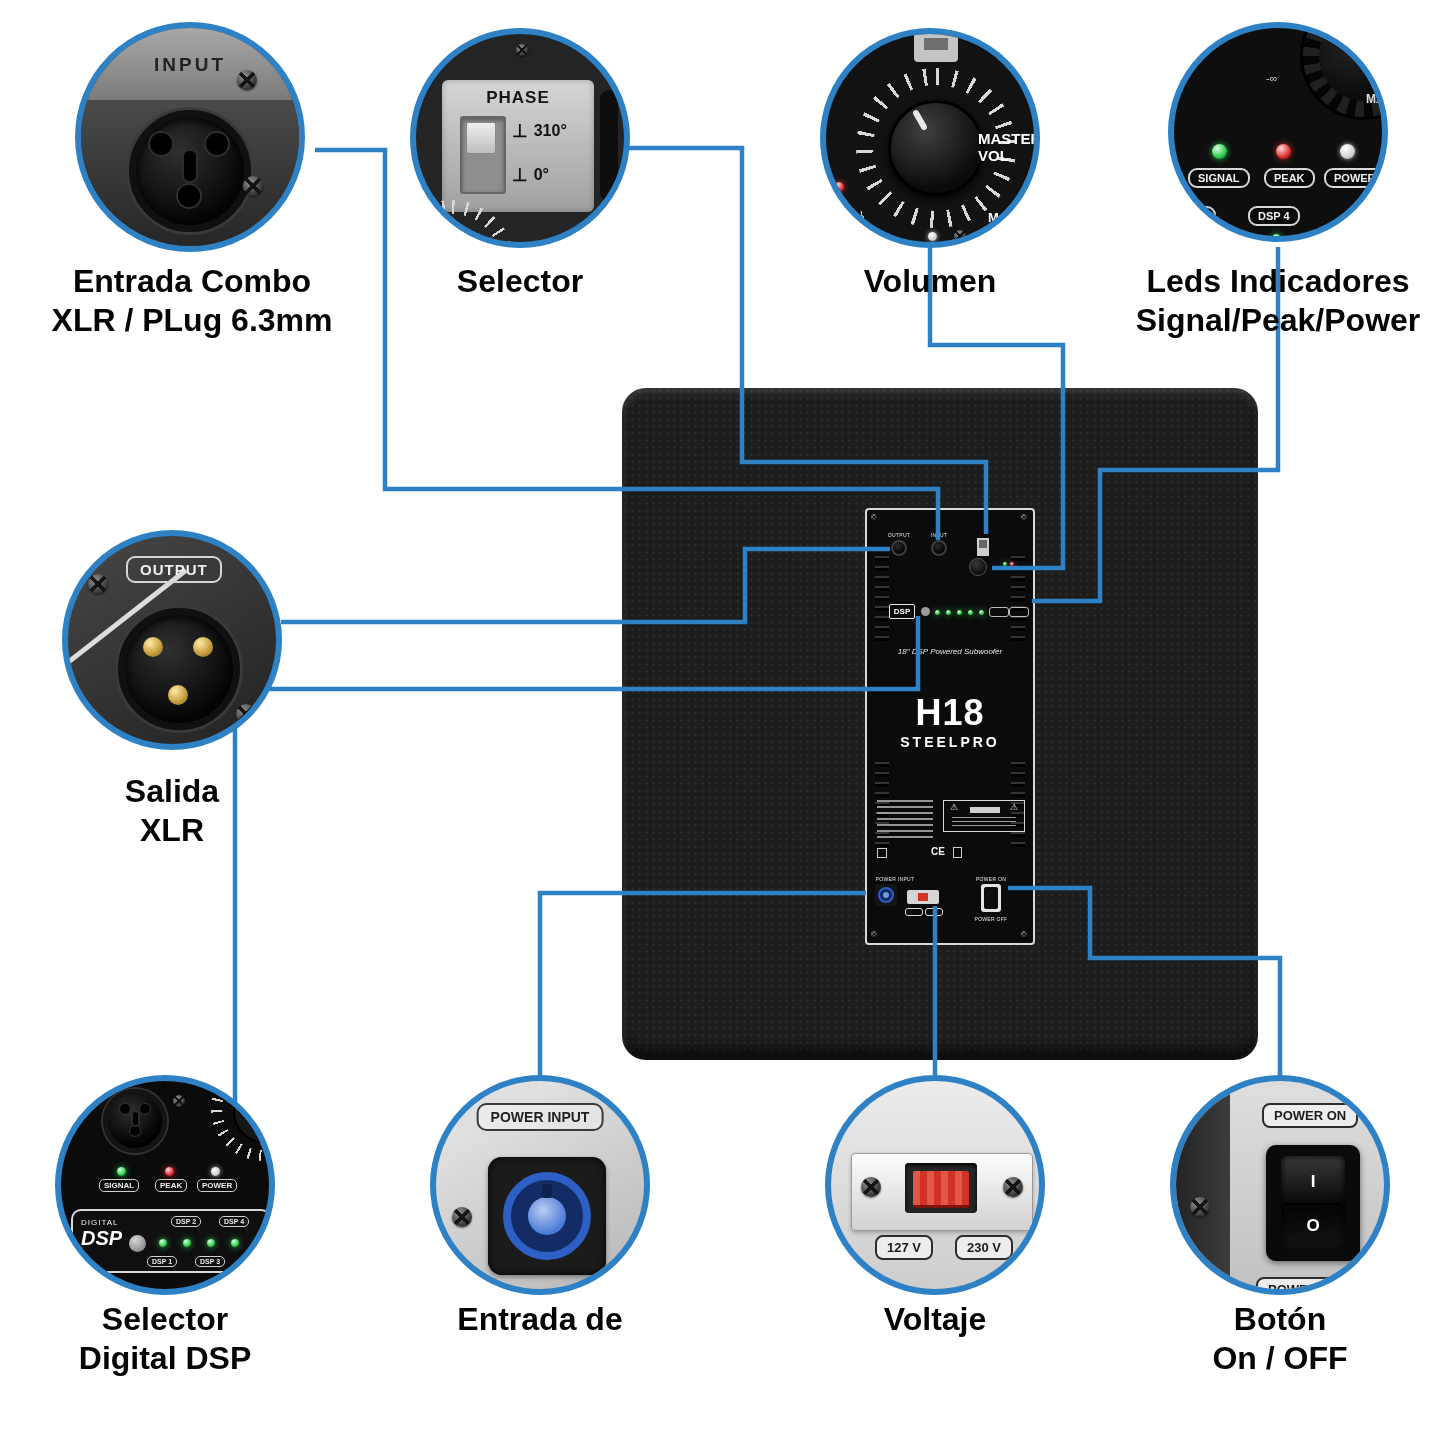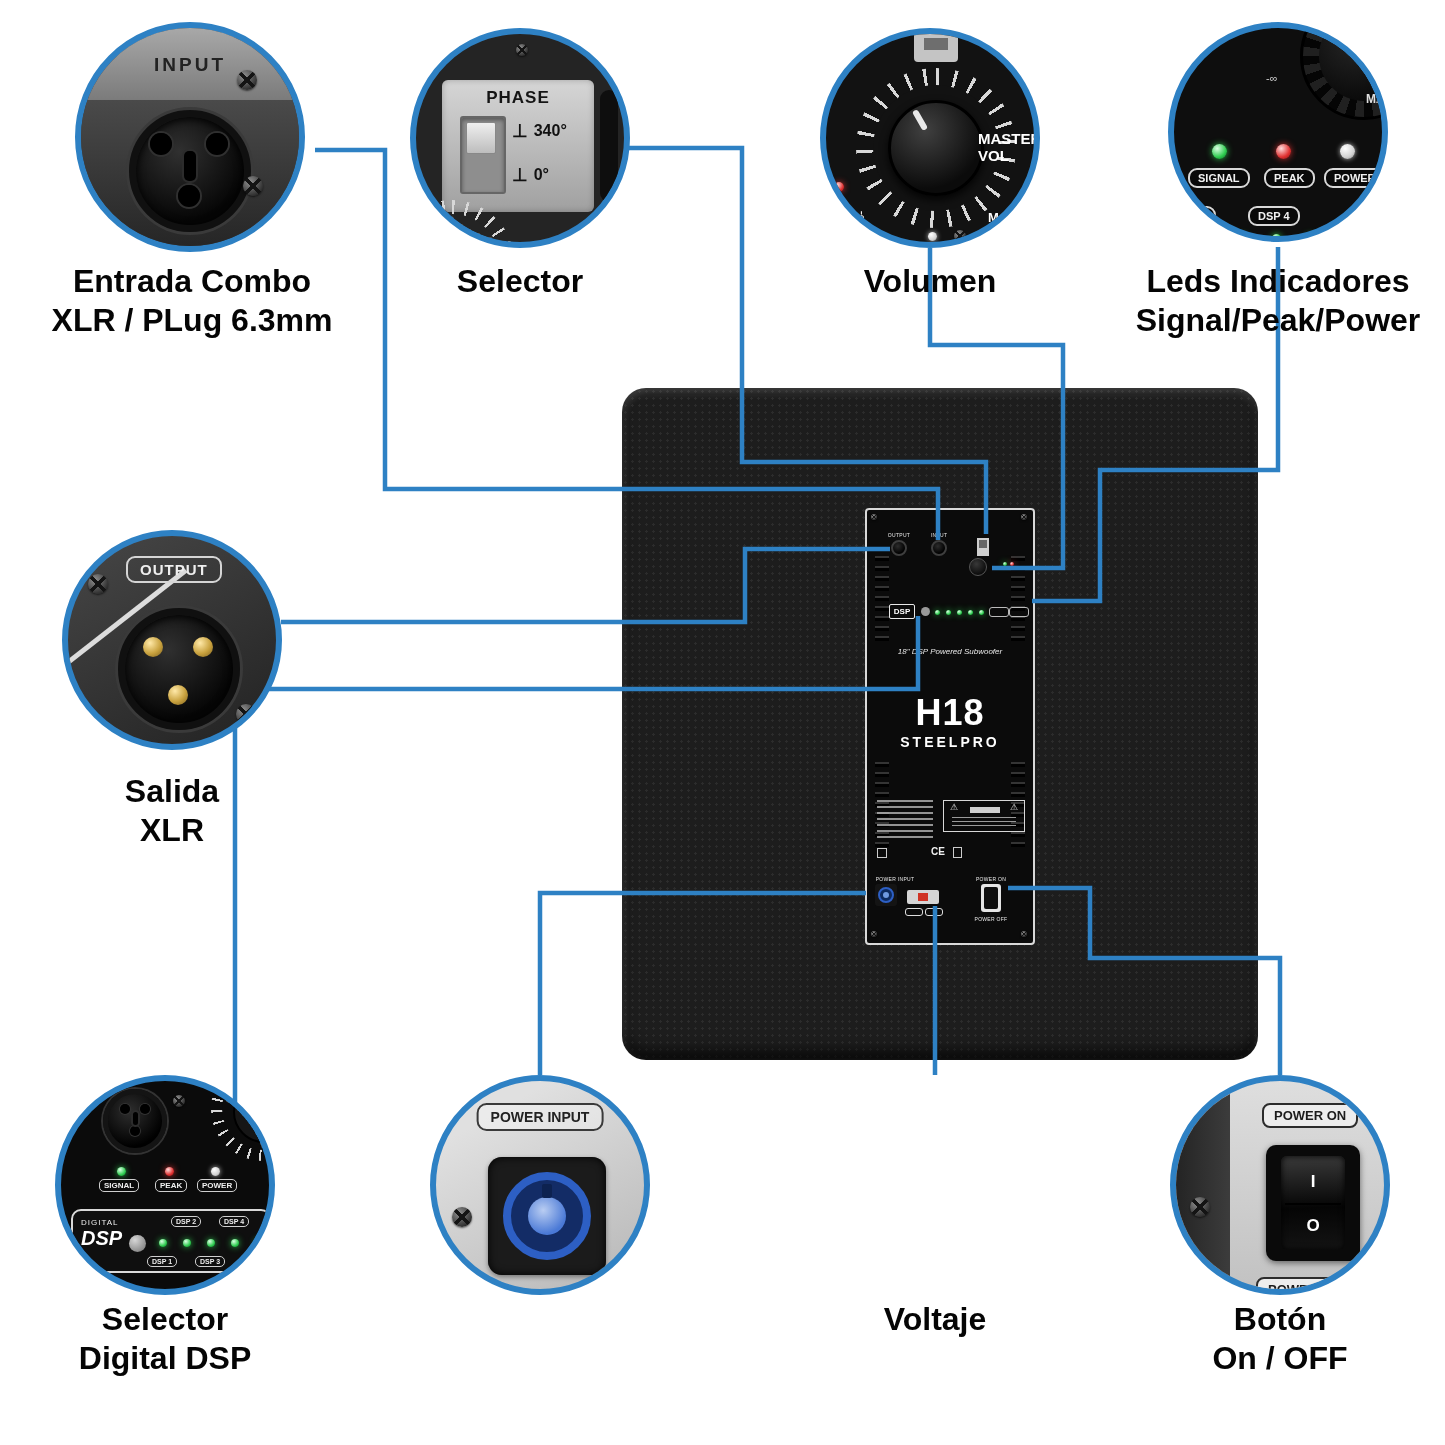--- a/index.html
+++ b/index.html
@@ -270,21 +270,21 @@
 
   <div class="callout" id="c2">
     <div class="screw s12" style="left:100px;top:10px"></div>
     <div class="c2panel">
       <div class="c2title">PHASE</div>
       <div class="c2switch">
         <div class="c2slider"></div>
       </div>
       <div class="c2row" style="top:40px">
         <span class="sym">⊥</span>
-        <span class="deg">340°</span>
+        <span class="deg">310°</span>
       </div>
       <div class="c2row" style="top:84px">
         <span class="sym">⊥</span>
         <span class="deg">0°</span>
       </div>
     </div>
     <div class="c2vent"></div>
     <div class="tickring" style="left:-26px;top:166px;width:124px;height:124px">
       <div class="tr-in" style="inset:14px;background:#242424"></div>
     </div>
@@ -403,22 +403,32 @@
     <div class="c7sq">
       <div class="c7ring">
         <div class="c7core"></div>
         <div class="c7key"></div>
       </div>
     </div>
     <div class="screw" style="left:16px;top:126px"></div>
     <div class="screw" style="left:148px;top:198px"></div>
   </div>
   <div class="cap" style="left:310px;top:1300px;width:460px">
-  </div>
-
+    <div>Entrada de</div>
+  </div>
+
+  <div class="callout" id="c8">
+    <div class="c8plate"></div>
+    <div class="c8slot"></div>
+    <div class="c8red"></div>
+    <div class="screw" style="left:30px;top:96px"></div>
+    <div class="screw" style="left:172px;top:96px"></div>
+    <div class="vbox" style="left:44px;top:154px">127 V</div>
+    <div class="vbox" style="left:124px;top:154px">230 V</div>
+  </div>
   <div class="cap" style="left:735px;top:1300px;width:400px">
     <div>Voltaje</div>
   </div>
 
   <div class="callout" id="c9">
     <div class="c9dark"></div>
     <div class="screw" style="left:14px;top:116px"></div>
     <div class="vbox" style="left:86px;top:22px">POWER ON</div>
     <div class="c9bezel">
       <div class="c9rocker">

